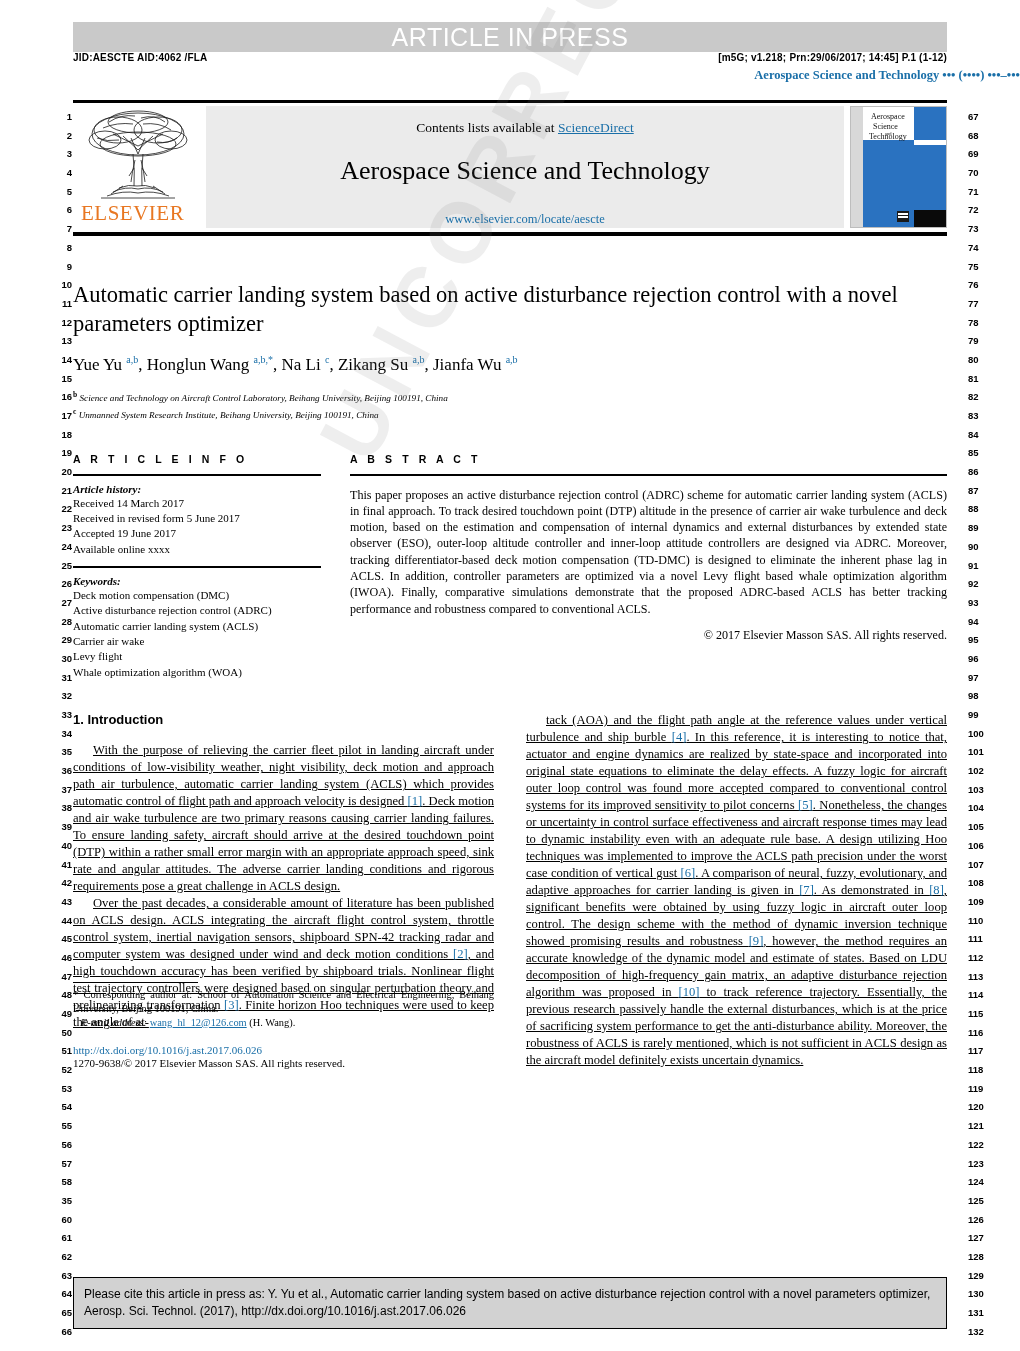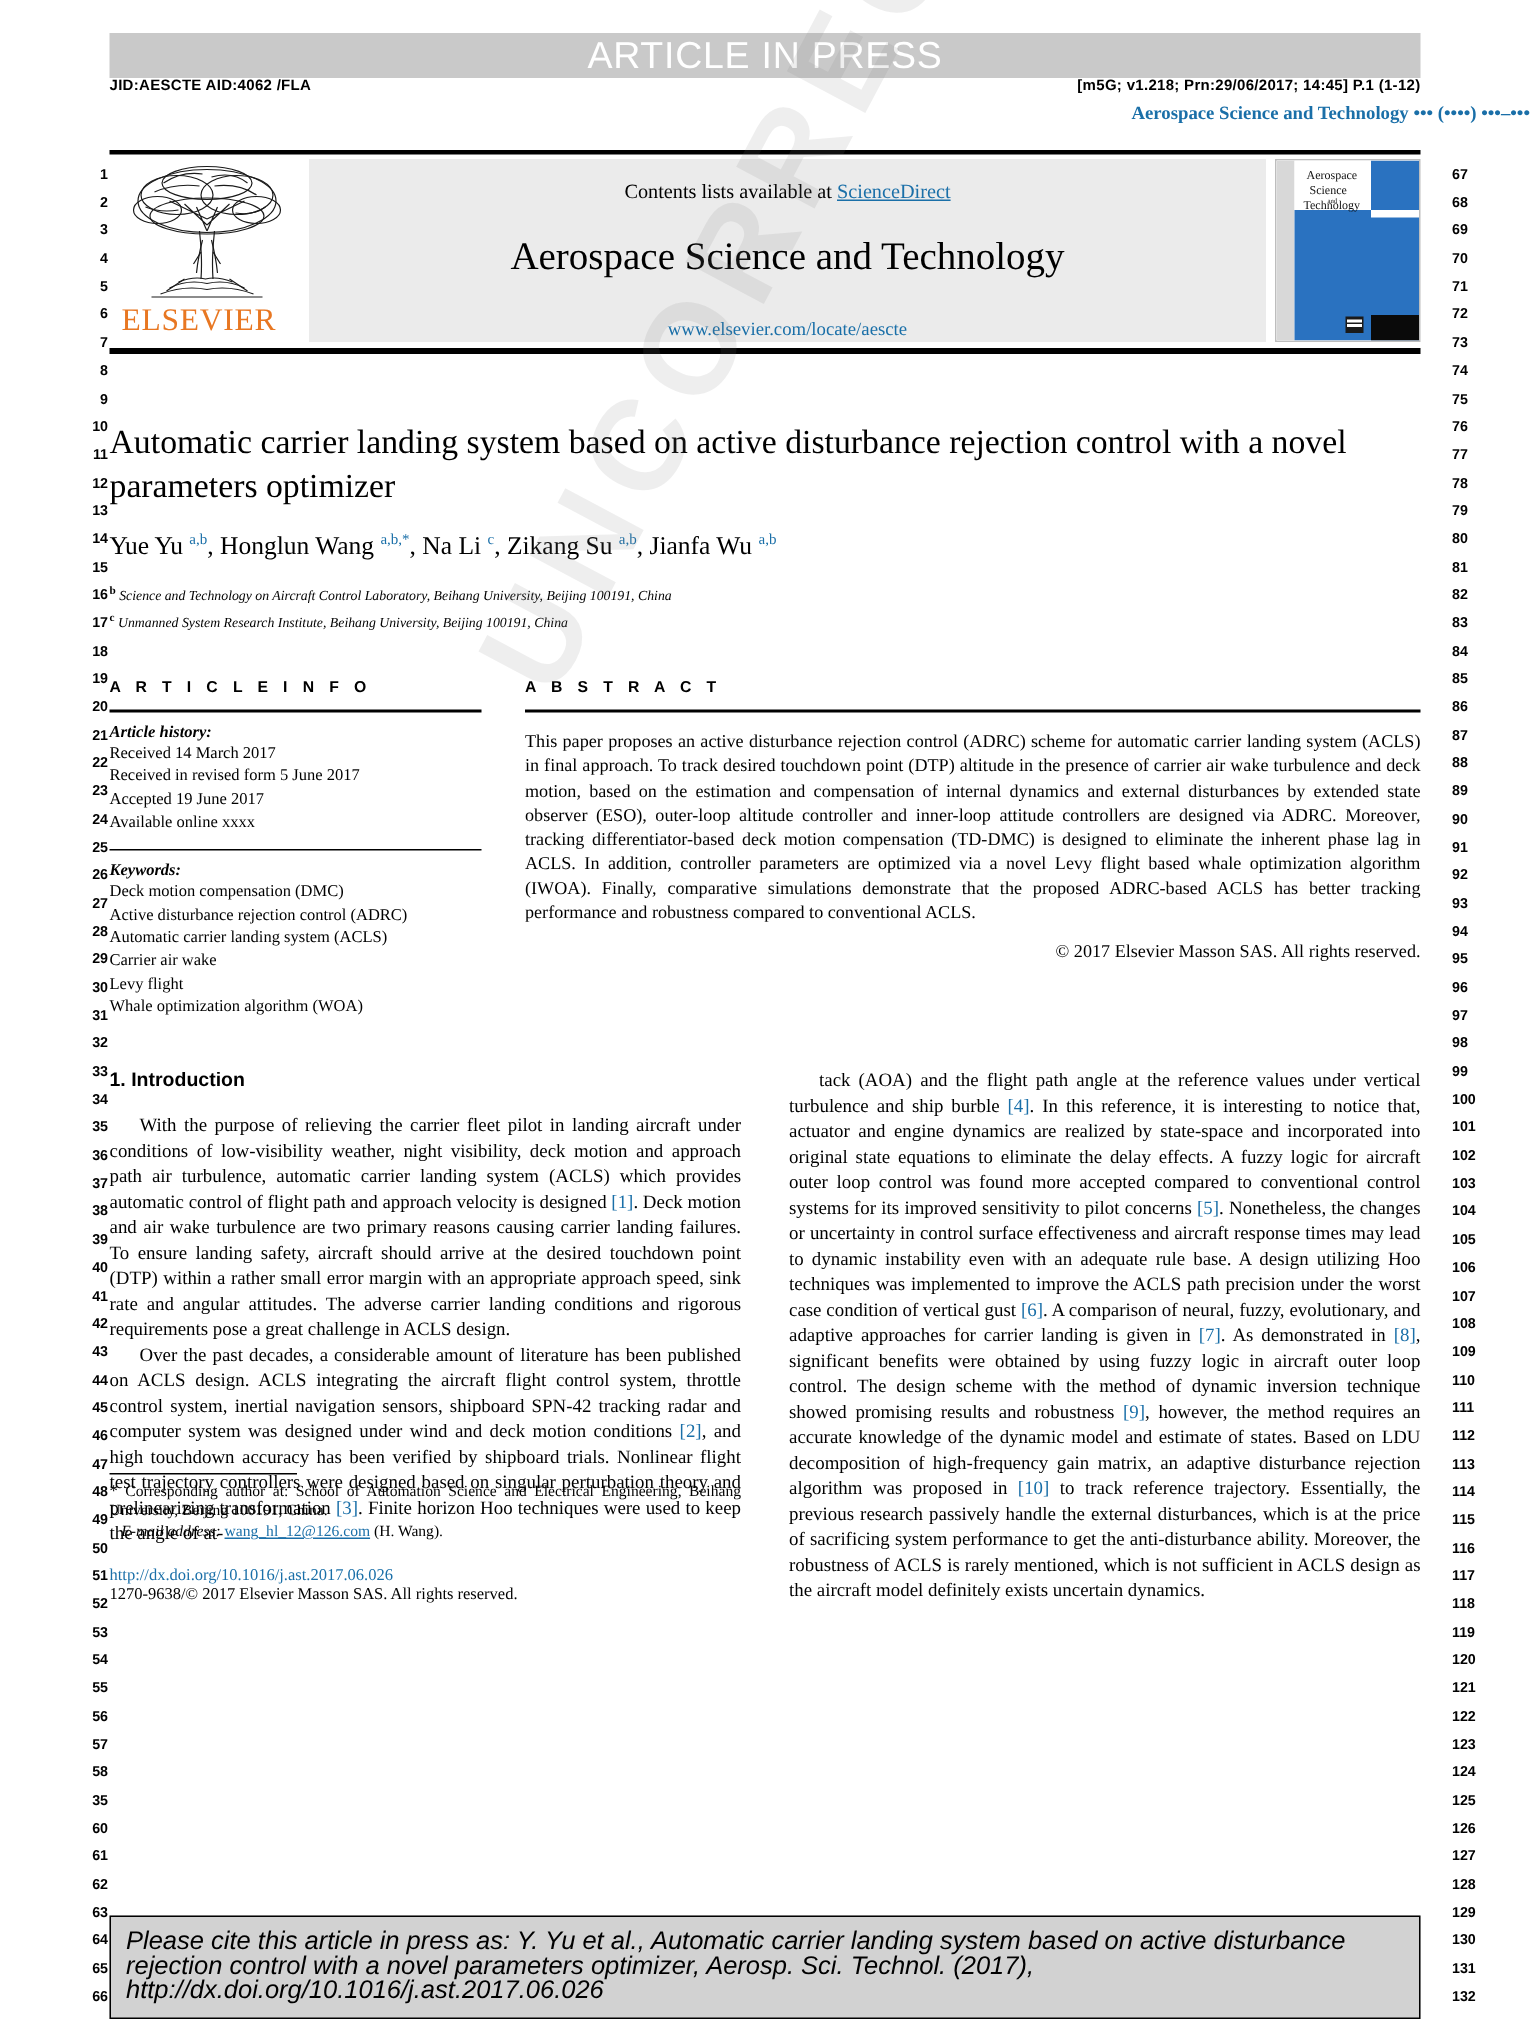--- a/index.html
+++ b/index.html
@@ -215,20 +215,21 @@
     font-weight: bold;
     margin-bottom: 15px;
   }
   .para {
     font-size: 12.6px;
     line-height: 17.0px;
     text-align: justify;
     text-indent: 20px;
     margin: 0 0 0 0;
     hyphens: auto;
+    text-decoration: underline;
   }
   .para + .para { margin-top: 0; }
   .ref { color: #1a6fa8; }
 
   
   .footnote {
     position: absolute;
     left: 0; bottom: 0;
     width: 421px;
   }
@@ -249,23 +250,22 @@
   .cite-box {
     position: absolute;
     left: 73px; top: 1277px;
     width: 874px;
     background: #d2d2d2;
     border: 1.5px solid #000;
     padding: 8px 10px 9px 10px;
   }
   .cite-text {
     font-family: "Liberation Sans", sans-serif;
-    font-size: 17px;
+    font-size: 12px;
     line-height: 16.5px;
-    font-style: italic;
   }
 
   
   .watermark {
     position: absolute;
     left: 300px; top: 430px;
     font-family: "Liberation Sans", sans-serif;
     font-size: 86px;
     font-weight: bold;
     color: rgba(120,120,120,0.13);

